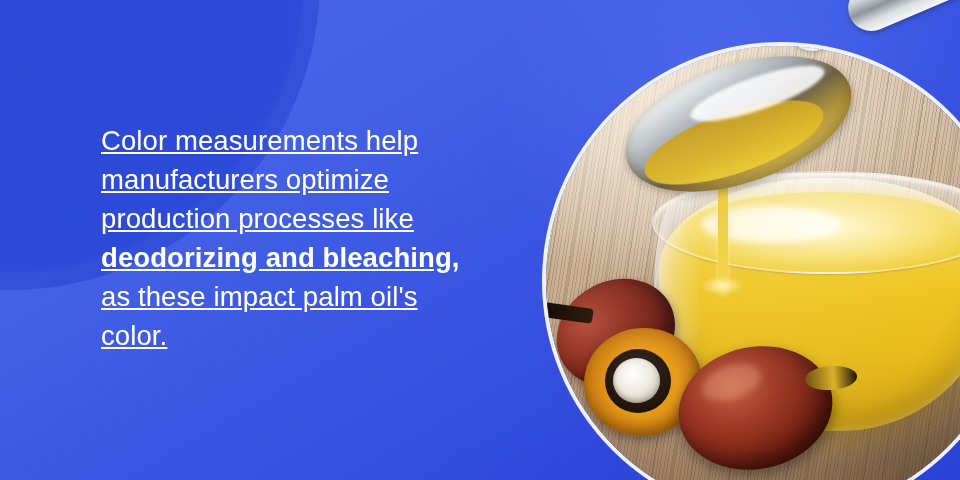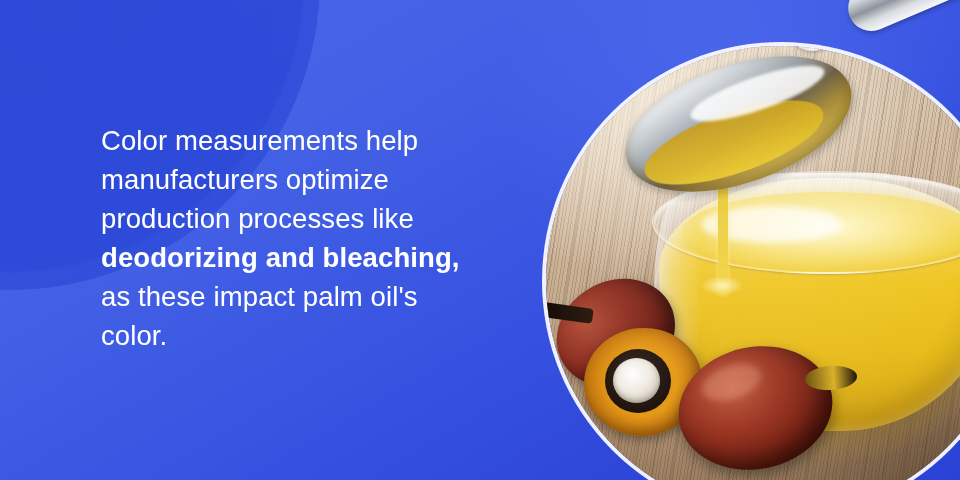--- a/index.html
+++ b/index.html
@@ -34,20 +34,21 @@
   }
 
   
   .copy{
     position:absolute;left:101px;top:121px;width:370px;
     color:#ffffff;
     font-size:27.5px;line-height:39px;
     letter-spacing:.1px;
     font-weight:400;
     text-shadow:0 0 1px rgba(255,255,255,.12);
+    text-decoration:underline;
   }
   .copy b{font-weight:700;}
 
   
   .photo-wrap{
     position:absolute;left:546px;top:46px;width:470px;height:470px;
     border-radius:50%;
     overflow:hidden;
     box-shadow:0 0 0 4px rgba(255,255,255,.92);
   }

